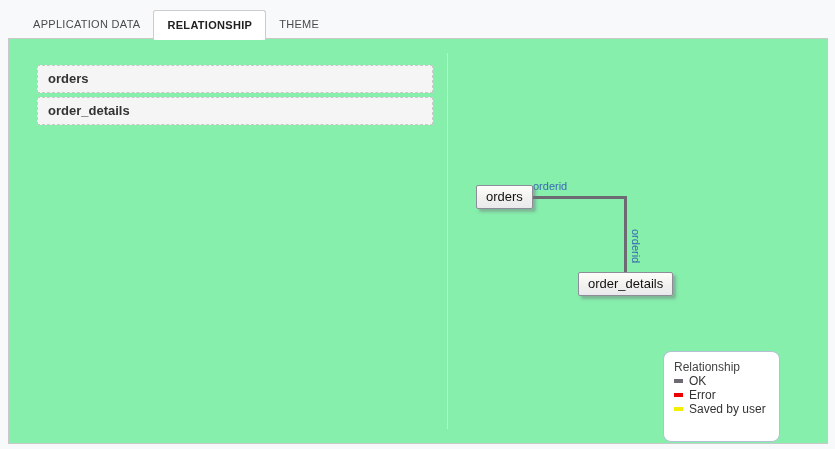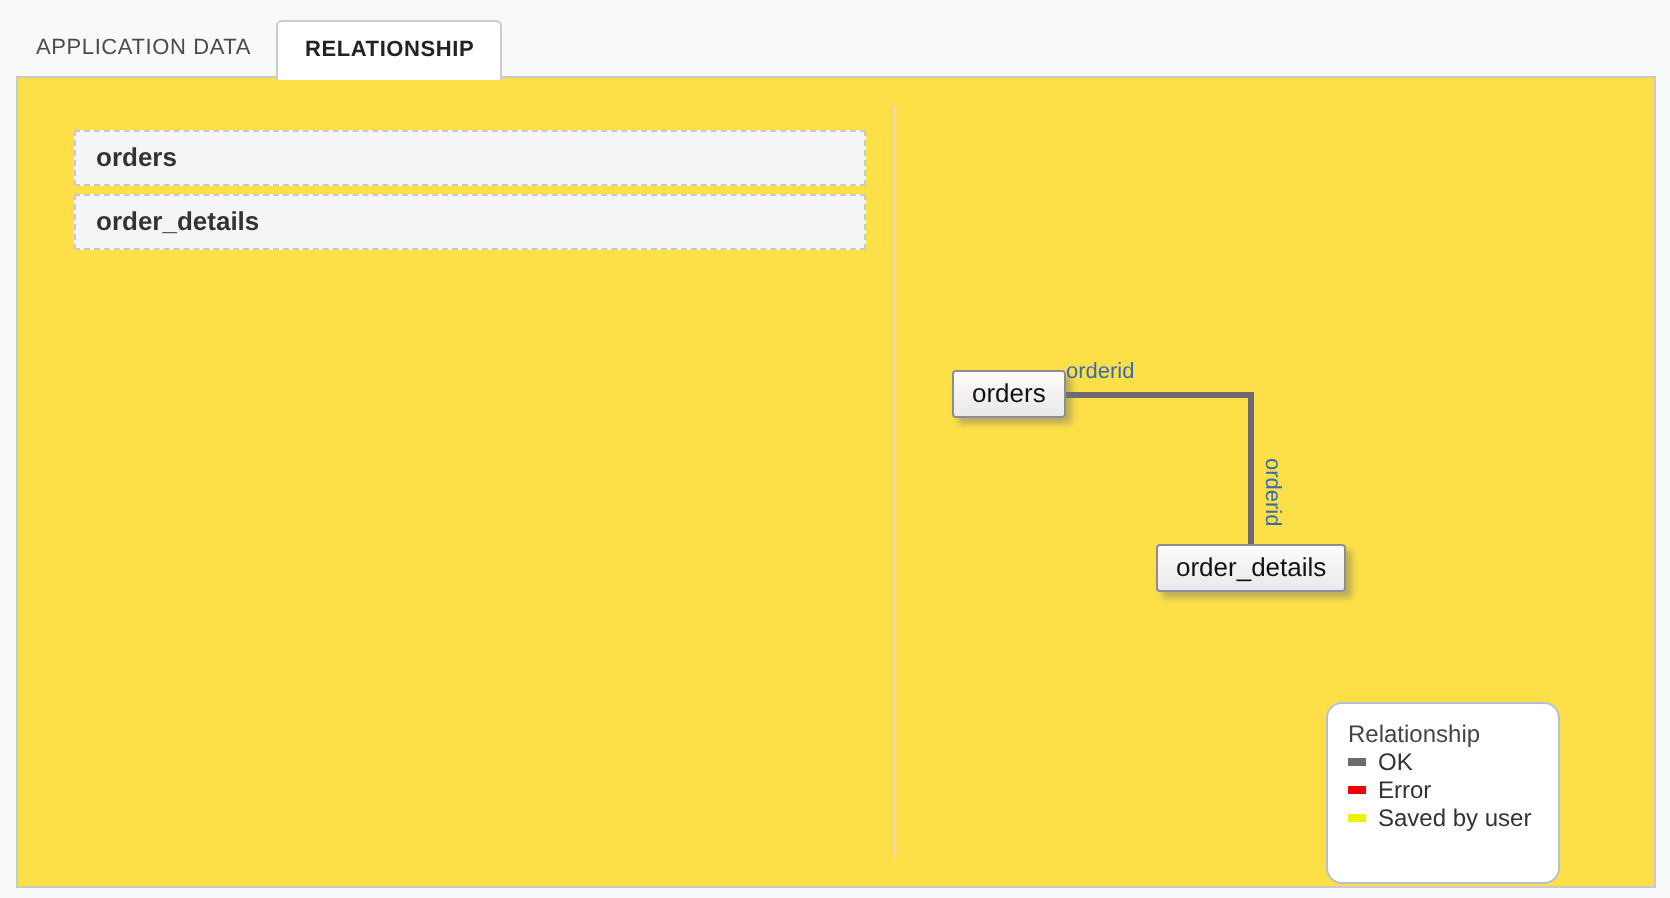--- a/index.html
+++ b/index.html
@@ -7,21 +7,21 @@
     width: 835px; height: 449px;
     font-family: "Liberation Sans", sans-serif;
     background: #f8f9fa;
     overflow: hidden;
     position: relative;
   }
 
   
   .tabbar {
     position: absolute;
-    left: 5px; top: 10px;
+    left: 20px; top: 10px;
     display: flex;
     align-items: stretch;
     height: 29px;
     z-index: 3;
   }
   .tab {
     font-size: 11px;
     letter-spacing: 0.3px;
     color: #4b4b4b;
     padding: 0 13px;
@@ -37,21 +37,21 @@
     color: #222222;
     font-weight: bold;
     height: 30px;
   }
 
   
   .content {
     position: absolute;
     left: 8px; top: 38px;
     width: 820px; height: 406px;
-    background: #fde047;
+    background: #86efac;
     border: 1px solid #c9c9c9;
   }
 
   
   .table-list {
     position: absolute;
     left: 28px; top: 26px;
     width: 396px;
   }
   .table-item {
@@ -141,20 +141,21 @@
     color: #333333;
     white-space: nowrap;
   }
 </style>
 </head>
 <body>
 
 <div class="tabbar">
   <div class="tab">APPLICATION DATA</div>
   <div class="tab active">RELATIONSHIP</div>
+  <div class="tab">THEME</div>
 </div>
 
 <div class="content">
 
   <div class="table-list">
     <div class="table-item">orders</div>
     <div class="table-item">order_details</div>
   </div>
 
   <div class="divider"></div>

